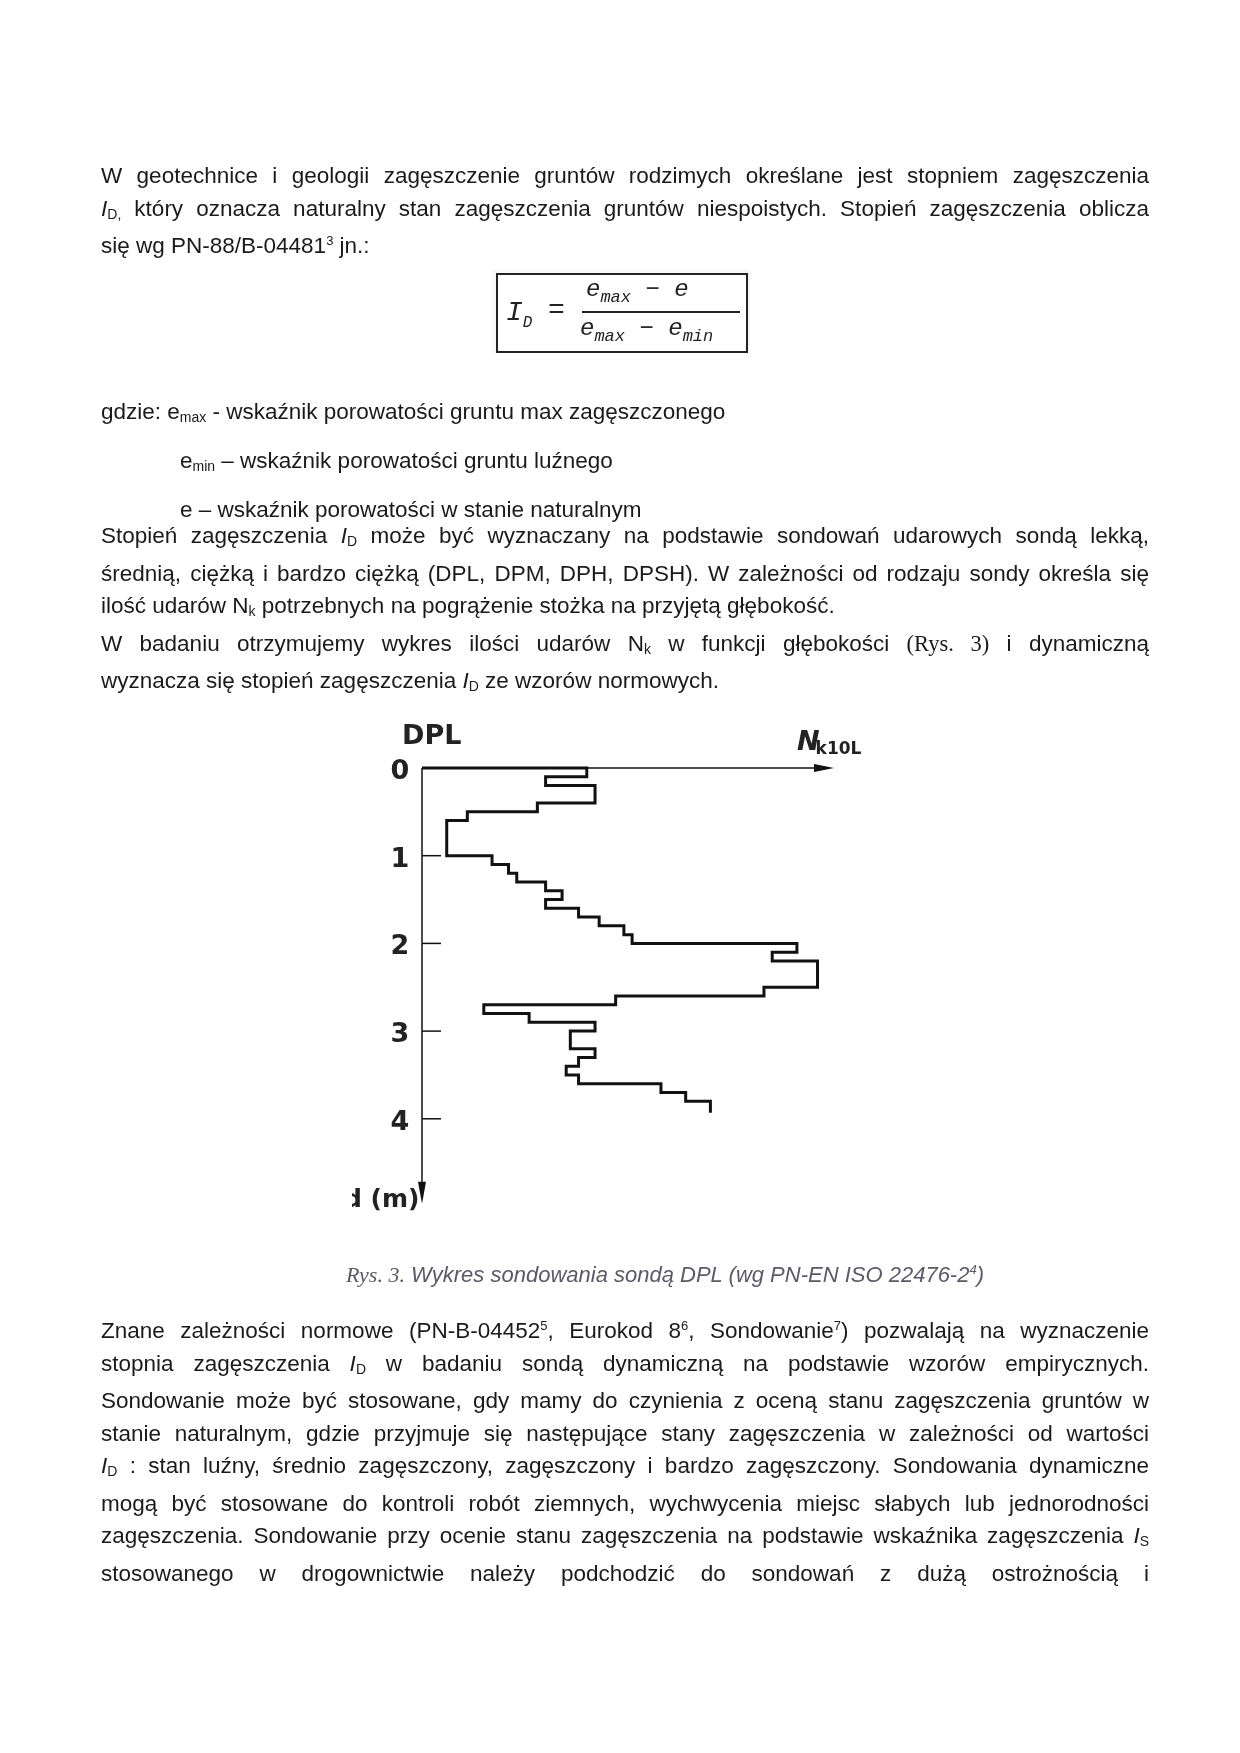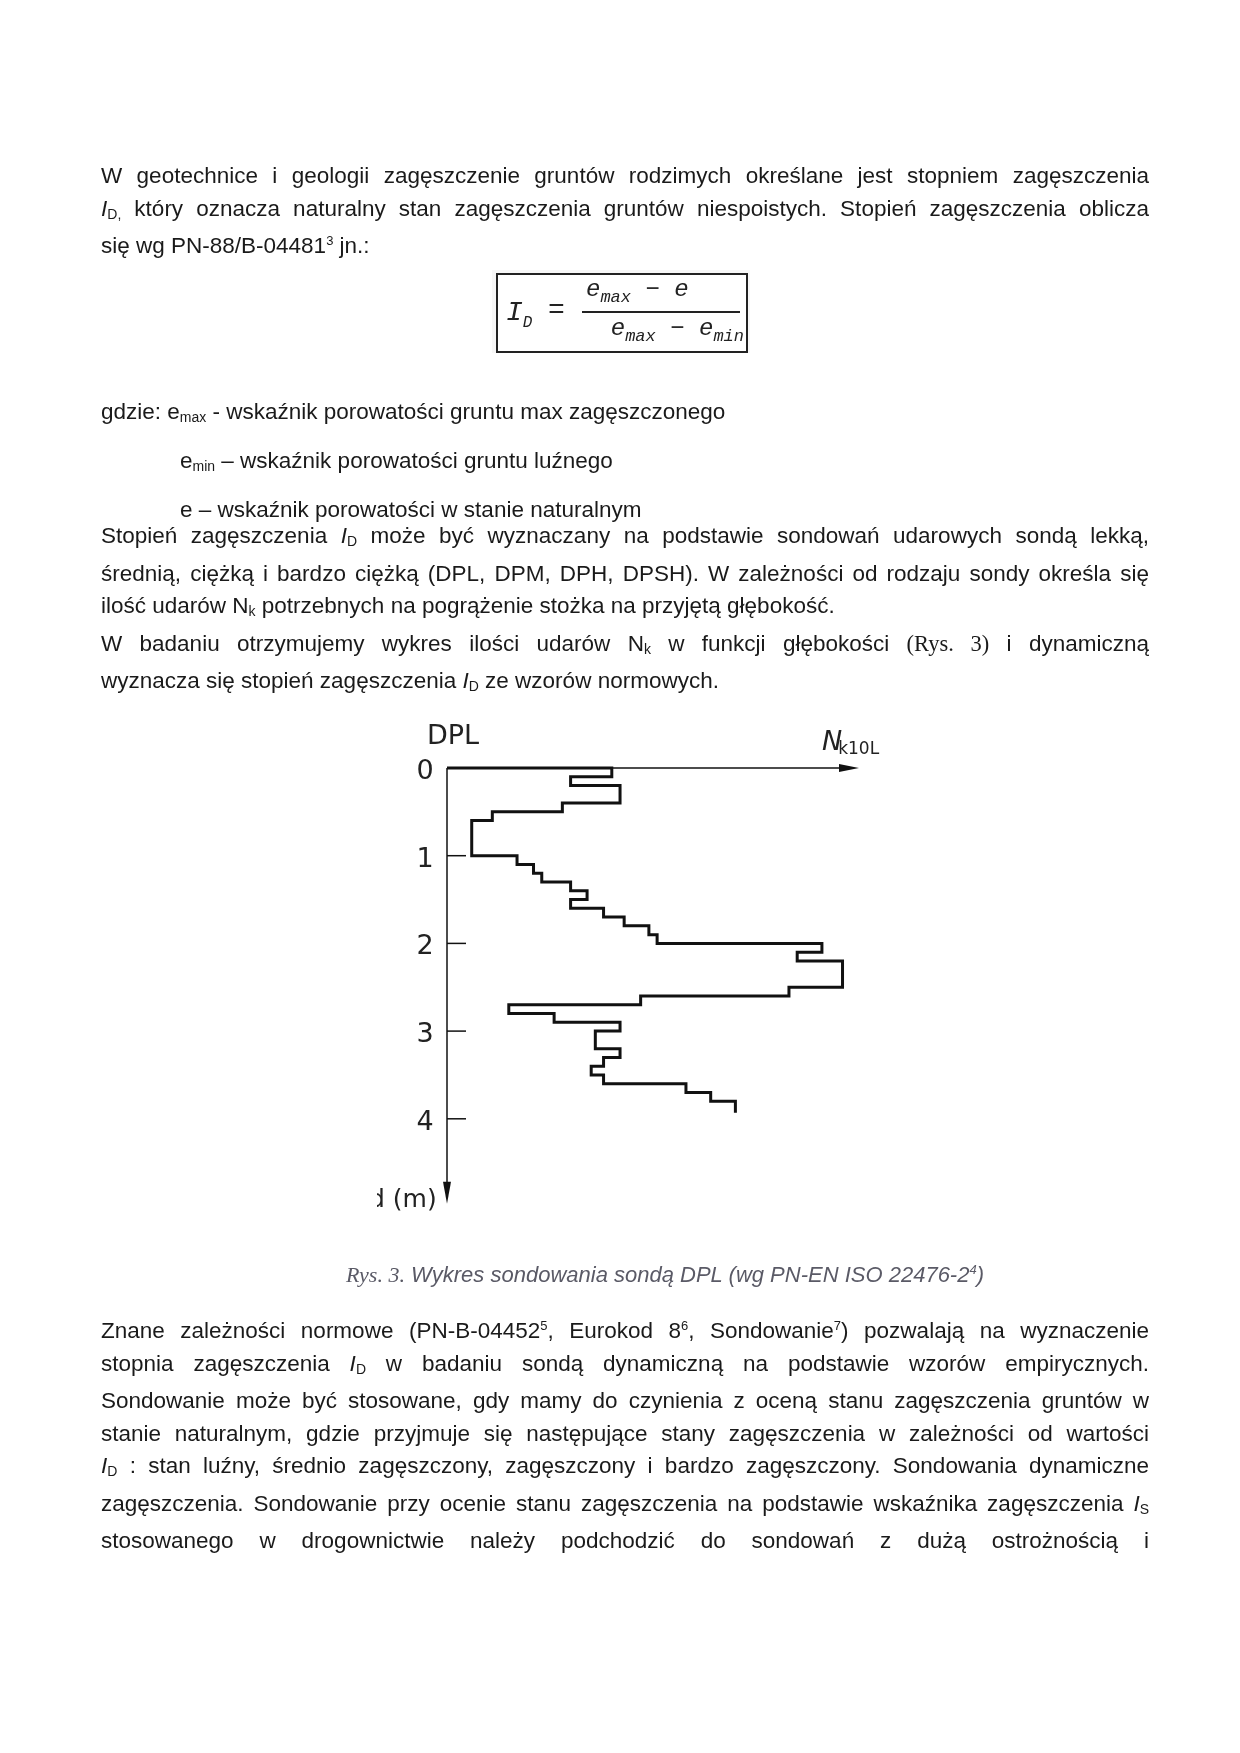--- a/index.html
+++ b/index.html
@@ -13,28 +13,28 @@
   sup { font-size: 13px; vertical-align: 8px; line-height: 0; }
   .formula-wrap { position: absolute; left: 492px; top: 270px; width: 258px; height: 83px;
                   background: #f7f7f7; }
   .formula { position: absolute; left: 4px; top: 3px; width: 248px; height: 76px;
              border: 2px solid #222; background: #fff;
              font-family: Liberation Mono, monospace; font-style: italic; color: #222; }
   .f-lhs { position: absolute; left: 8px; top: 22px; font-size: 28px; }
   .f-lhs sub { font-size: 16px; }
   .f-eq { position: absolute; left: 50px; top: 20px; font-size: 28px; font-style: normal; }
   .f-num { position: absolute; left: 88px; top: 1px; width: 156px; font-size: 24px; }
-  .f-den { position: absolute; left: 82px; top: 40px; width: 164px; text-align: right; font-size: 24px; }
+  .f-den { position: absolute; left: 82px; top: 40px; width: 164px; text-align: left; font-size: 24px; }
   .f-num sub, .f-den sub { font-size: 17px; }
   .f-bar { position: absolute; left: 84px; top: 36px; width: 158px; height: 2px; background: #222; }
   .where { position: absolute; top: 390px; left: 101px; }
   .where .row { font-size: 22.5px; line-height: 44px; white-space: nowrap; }
   .indent { padding-left: 79px; }
   .block2 { position: absolute; left: 101px; top: 520px; width: 1048px; }
-  .chart { position: absolute; left: 377px; top: 700px; width: 560px; height: 560px; }
+  .chart { position: absolute; left: 352px; top: 700px; width: 560px; height: 560px; font-weight: bold; }
   .chart svg { width: 560px; height: 560px; display: block; }
   .chart text { font-family: "DejaVu Sans", sans-serif; fill: #222; }
   .caption { position: absolute; left: 0; top: 1262px; width: 984px; text-align: right;
              font-size: 22px; color: #5a5a66; font-style: italic; }
   .caption .rys { font-family: "Liberation Serif", serif; }
   .block3 { position: absolute; left: 101px; top: 1315px; width: 1048px; }
 </style>
 </head>
 <body>
 
@@ -129,15 +129,16 @@
 </div>
 
 <div class="caption"><span class="rys">Rys. 3.</span><span> Wykres sondowania sondą DPL (wg PN-EN ISO 22476-2</span><sup>4</sup><span>)</span></div>
 
 <div class="block3">
   <p class="p justall"><span>Znane zależności normowe (PN-B-04452</span><sup>5</sup><span>, Eurokod 8</span><sup>6</sup><span>, Sondowanie</span><sup>7</sup><span>) pozwalają na wyznaczenie</span></p>
   <p class="p justall"><span>stopnia zagęszczenia </span><span class="it">I</span><sub class="s">D</sub><span> w badaniu sondą dynamiczną na podstawie wzorów empirycznych.</span></p>
   <p class="p justall"><span>Sondowanie może być stosowane, gdy mamy do czynienia z oceną stanu zagęszczenia gruntów w</span></p>
   <p class="p justall"><span>stanie naturalnym, gdzie przyjmuje się następujące stany zagęszczenia w zależności od wartości</span></p>
   <p class="p justall"><span class="it">I</span><sub class="s">D</sub><span> : stan luźny, średnio zagęszczony, zagęszczony i bardzo zagęszczony. Sondowania dynamiczne</span></p>
+  <p class="p justall"><span>mogą być stosowane do kontroli robót ziemnych, wychwycenia miejsc słabych lub jednorodności</span></p>
   <p class="p justall"><span>zagęszczenia. Sondowanie przy ocenie stanu zagęszczenia na podstawie wskaźnika zagęszczenia </span><span class="it">I</span><sub class="s">S</sub></p>
   <p class="p justall"><span>stosowanego w drogownictwie należy podchodzić do sondowań z dużą ostrożnością i</span></p>
 </div>
 
 </body></html>

